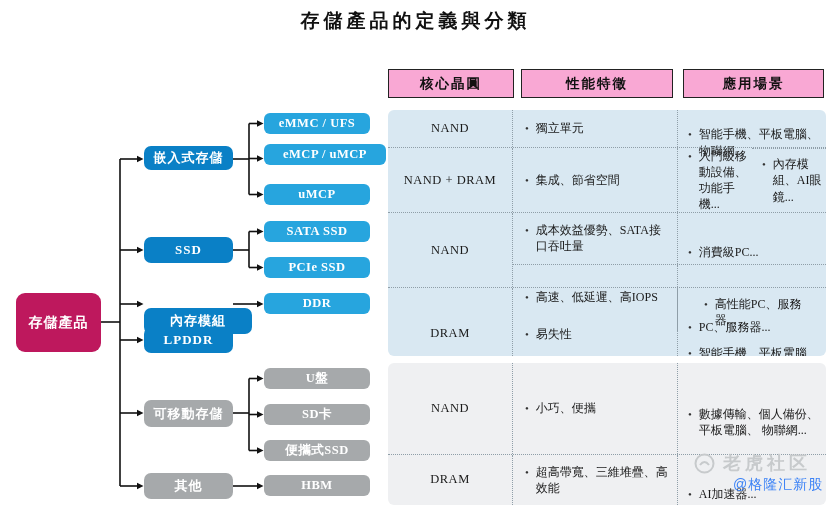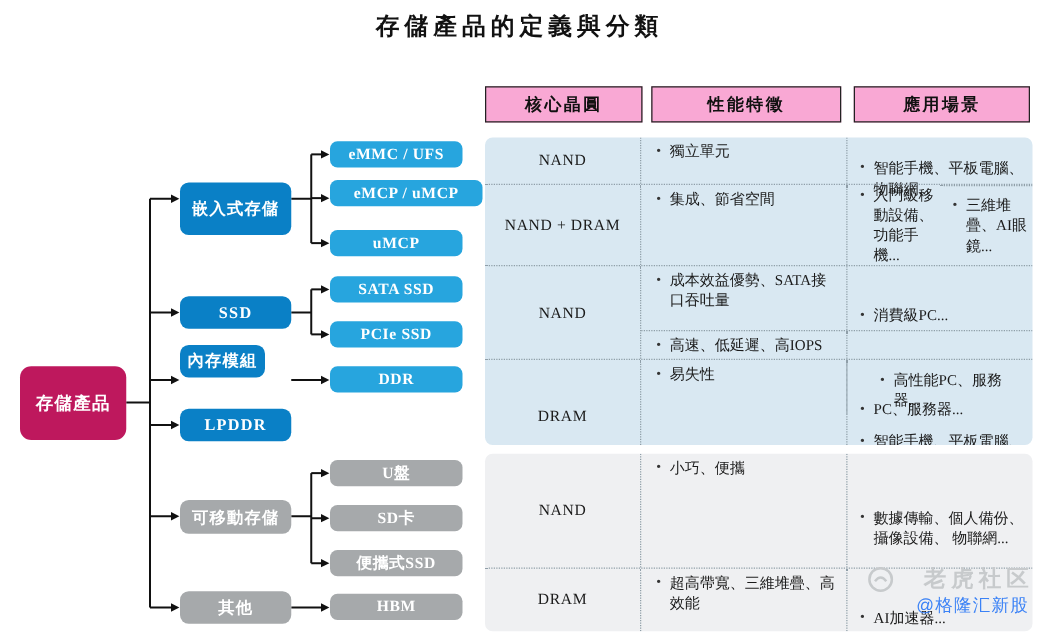--- a/index.html
+++ b/index.html
@@ -30,33 +30,33 @@
   
   .panel{position:absolute;border-radius:6px;display:flex;flex-direction:column;overflow:hidden;font-family:Liberation Serif, serif;}
   .panel.blue{background:#d9e8f2;}
   .panel.gray{background:#eff0f2;}
   .trow{display:flex;box-sizing:border-box;}
   .trow.sep{border-top:1px dotted #8f9ea8;}
   .c1{width:125px;display:flex;align-items:center;justify-content:center;
       border-right:1px dotted #8f9ea8;box-sizing:border-box;
       font-size:12.5px;letter-spacing:0.5px;color:#1a1a1a;}
   .c2{width:165px;border-right:1px dotted #8f9ea8;box-sizing:border-box;
-      display:flex;flex-direction:column;gap:8px;padding:3px 6px 3px 12px;}
+      display:flex;flex-direction:column;justify-content:center;gap:8px;padding:3px 6px 3px 12px;}
   .c3{flex:1;display:flex;flex-direction:column;justify-content:center;gap:9px;padding:3px 4px 3px 10px;box-sizing:border-box;margin-top:28px;}
   .subwrap{flex:1;display:flex;flex-direction:column;}
   .subrow{flex:1;display:flex;}
   .subrow.sep{border-top:1px dotted #8f9ea8;gap:16px;}
   .subcol{display:flex;flex-direction:row;}
   .subcell{flex:1;display:flex;flex-direction:column;justify-content:center;padding:3px 4px 3px 10px;box-sizing:border-box;}
   .subcell.sep{border-top:1px dotted #8f9ea8;}
   .bullet-item{display:flex;align-items:flex-start;font-size:12px;line-height:1.35;color:#1a1a1a;}
   .bullet-item::before{content:"•";font-size:11px;margin-right:7px;line-height:1.5;color:#333;flex:0 0 auto;}
   
   .wm-tiger{
-    position:absolute;left:694px;top:451px;display:flex;align-items:center;gap:24px;
+    position:absolute;left:694px;top:451px;display:flex;align-items:center;gap:8px;
     color:#c7cacc;font-weight:bold;font-size:18px;letter-spacing:4px;
     font-family:"Liberation Sans","DejaVu Sans",sans-serif;z-index:5;
   }
   .wm-gelonghui{
     position:absolute;left:733px;top:476px;color:#3b82f6;font-size:14px;letter-spacing:1px;
     font-family:"Liberation Sans","DejaVu Sans",sans-serif;z-index:5;
   }
 </style>
 </head>
 <body>
@@ -94,23 +94,23 @@
       <path d="M249,378.5 V450.5"></path>
       <path d="M249,378.5 H257" marker-end="url(#arrow)"></path>
       <path d="M249,414.5 H257" marker-end="url(#arrow)"></path>
       <path d="M249,450.5 H257" marker-end="url(#arrow)"></path>
       <path d="M233,486 H257" marker-end="url(#arrow)"></path>
     </g>
   </svg>
 
   <div class="node root" style="left:16px;top:293px;width:85px;height:59px">存儲產品</div>
 
-  <div class="node branch" style="left:144px;top:146px;width:89px;height:42px">嵌入式存儲</div>
+  <div class="node branch" style="left:144px;top:146px;width:89px;height:24px">嵌入式存儲</div>
   <div class="node branch" style="left:144px;top:237px;width:89px;height:26px">SSD</div>
-  <div class="node branch" style="left:144px;top:276px;width:68px;height:26px">內存模組</div>
+  <div class="node branch" style="left:144px;top:308px;width:108px;height:26px">內存模組</div>
   <div class="node branch" style="left:144px;top:327px;width:89px;height:26px">LPDDR</div>
   <div class="node branch gray" style="left:144px;top:400px;width:89px;height:27px">可移動存儲</div>
   <div class="node branch gray" style="left:144px;top:473px;width:89px;height:26px">其他</div>
 
   <div class="node leaf" style="left:264px;top:113px;width:106px;height:21px">eMMC / UFS</div>
   <div class="node leaf" style="left:264px;top:144px;width:122px;height:21px">eMCP / uMCP</div>
   <div class="node leaf" style="left:264px;top:184px;width:106px;height:21px">uMCP</div>
   <div class="node leaf" style="left:264px;top:221px;width:106px;height:21px">SATA SSD</div>
   <div class="node leaf" style="left:264px;top:257px;width:106px;height:21px">PCIe SSD</div>
   <div class="node leaf" style="left:264px;top:293px;width:106px;height:21px">DDR</div>
@@ -138,21 +138,21 @@
     <div class="trow sep" style="height:65px">
       <div class="c1">NAND + DRAM</div>
       <div class="c2">
         <div class="bullet-item">集成、節省空間</div>
       </div>
       <div class="subcol" style="flex:1">
         <div class="subcell">
           <div class="bullet-item">入門級移動設備、功能手機...</div>
         </div>
         <div class="subcell sep">
-          <div class="bullet-item">三維堆疊、AI眼鏡...</div>
+          <div class="bullet-item">內存模組、AI眼鏡...</div>
         </div>
       </div>
     </div>
 
     <div class="trow sep" style="height:75px">
       <div class="c1">NAND</div>
       <div class="subwrap">
         <div class="subrow">
           <div class="c2" style="height:100%">
             <div class="bullet-item">成本效益優勢、SATA接口吞吐量</div>
@@ -185,21 +185,21 @@
   </div>
 
   <div class="panel gray" style="left:388px;top:363px;width:438px;height:142px">
 
     <div class="trow" style="height:107px">
       <div class="c1">NAND</div>
       <div class="c2">
         <div class="bullet-item">小巧、便攜</div>
       </div>
       <div class="c3">
-        <div class="bullet-item">數據傳輸、個人備份、攝像設備、 物聯網...</div>
+        <div class="bullet-item">數據傳輸、個人備份、平板電腦、 物聯網...</div>
       </div>
     </div>
 
     <div class="trow sep" style="flex:1">
       <div class="c1">DRAM</div>
       <div class="c2">
         <div class="bullet-item">超高帶寬、三維堆疊、高效能</div>
       </div>
       <div class="c3">
         <div class="bullet-item">AI加速器...</div>

